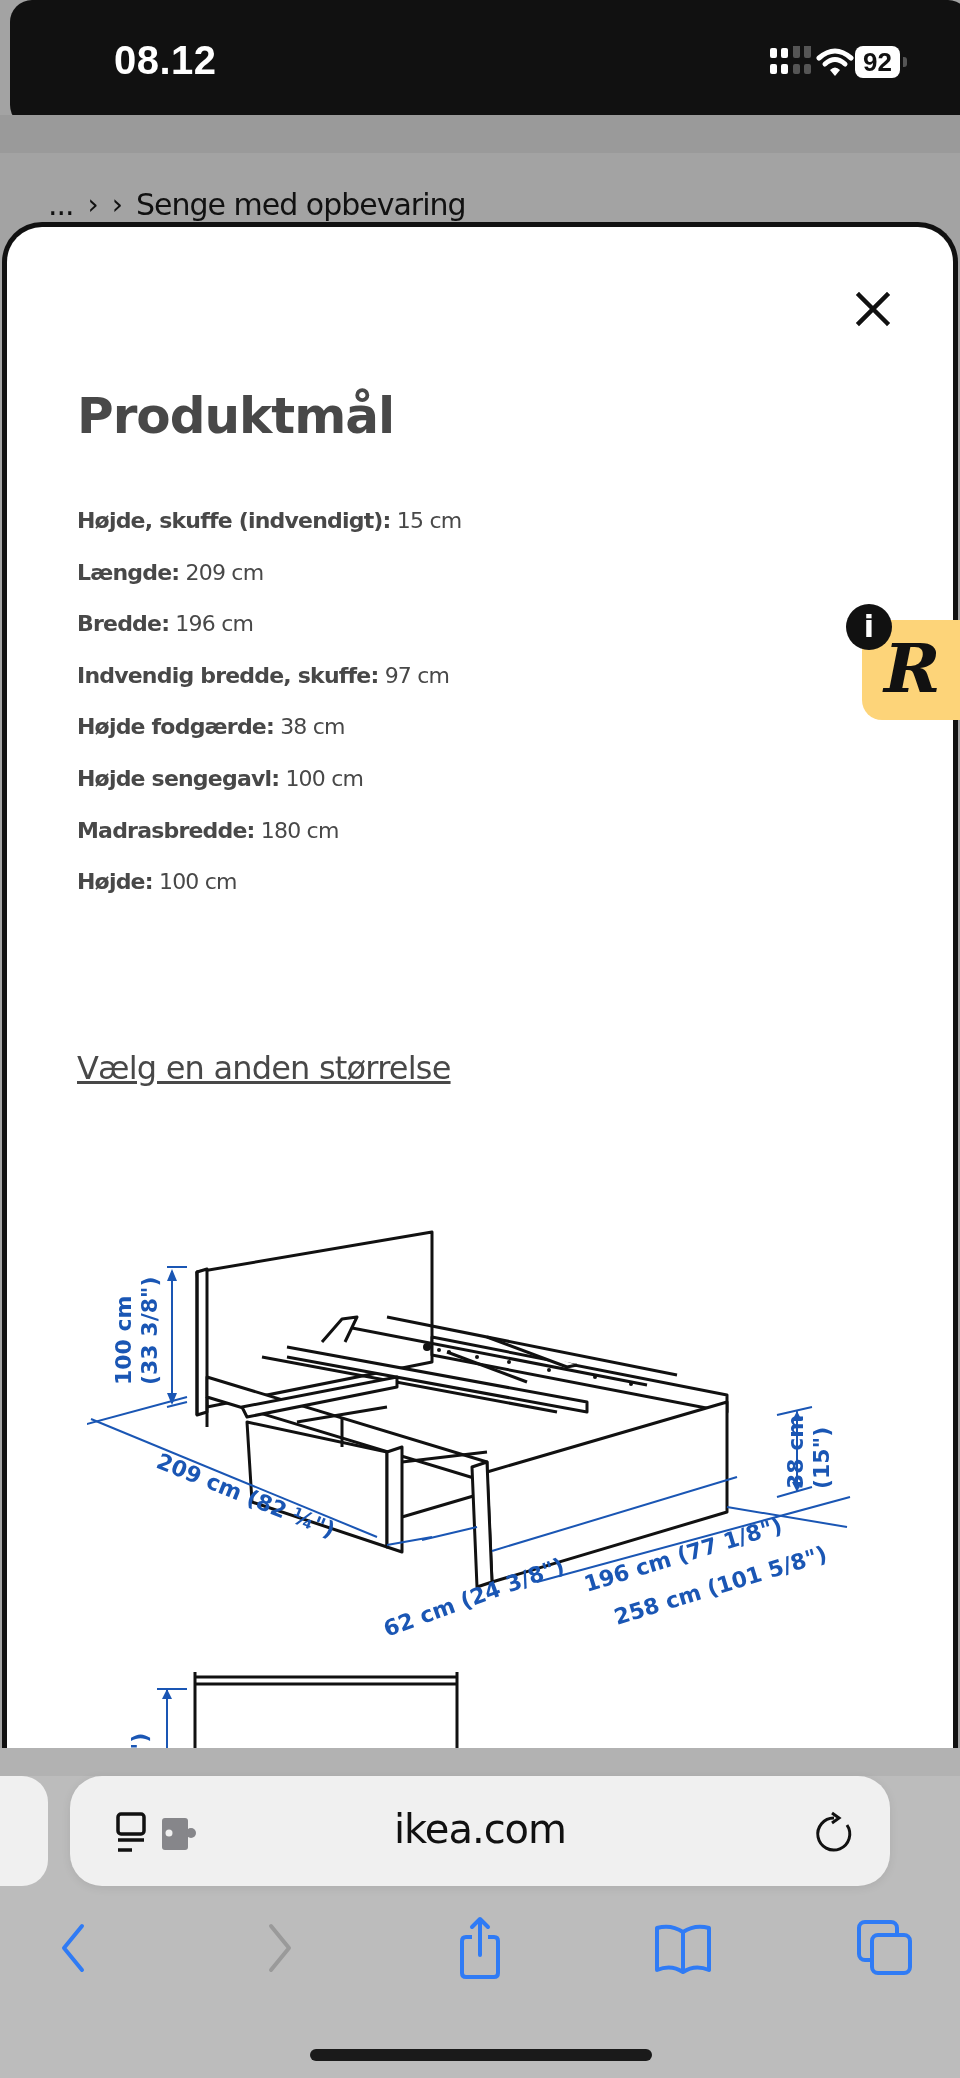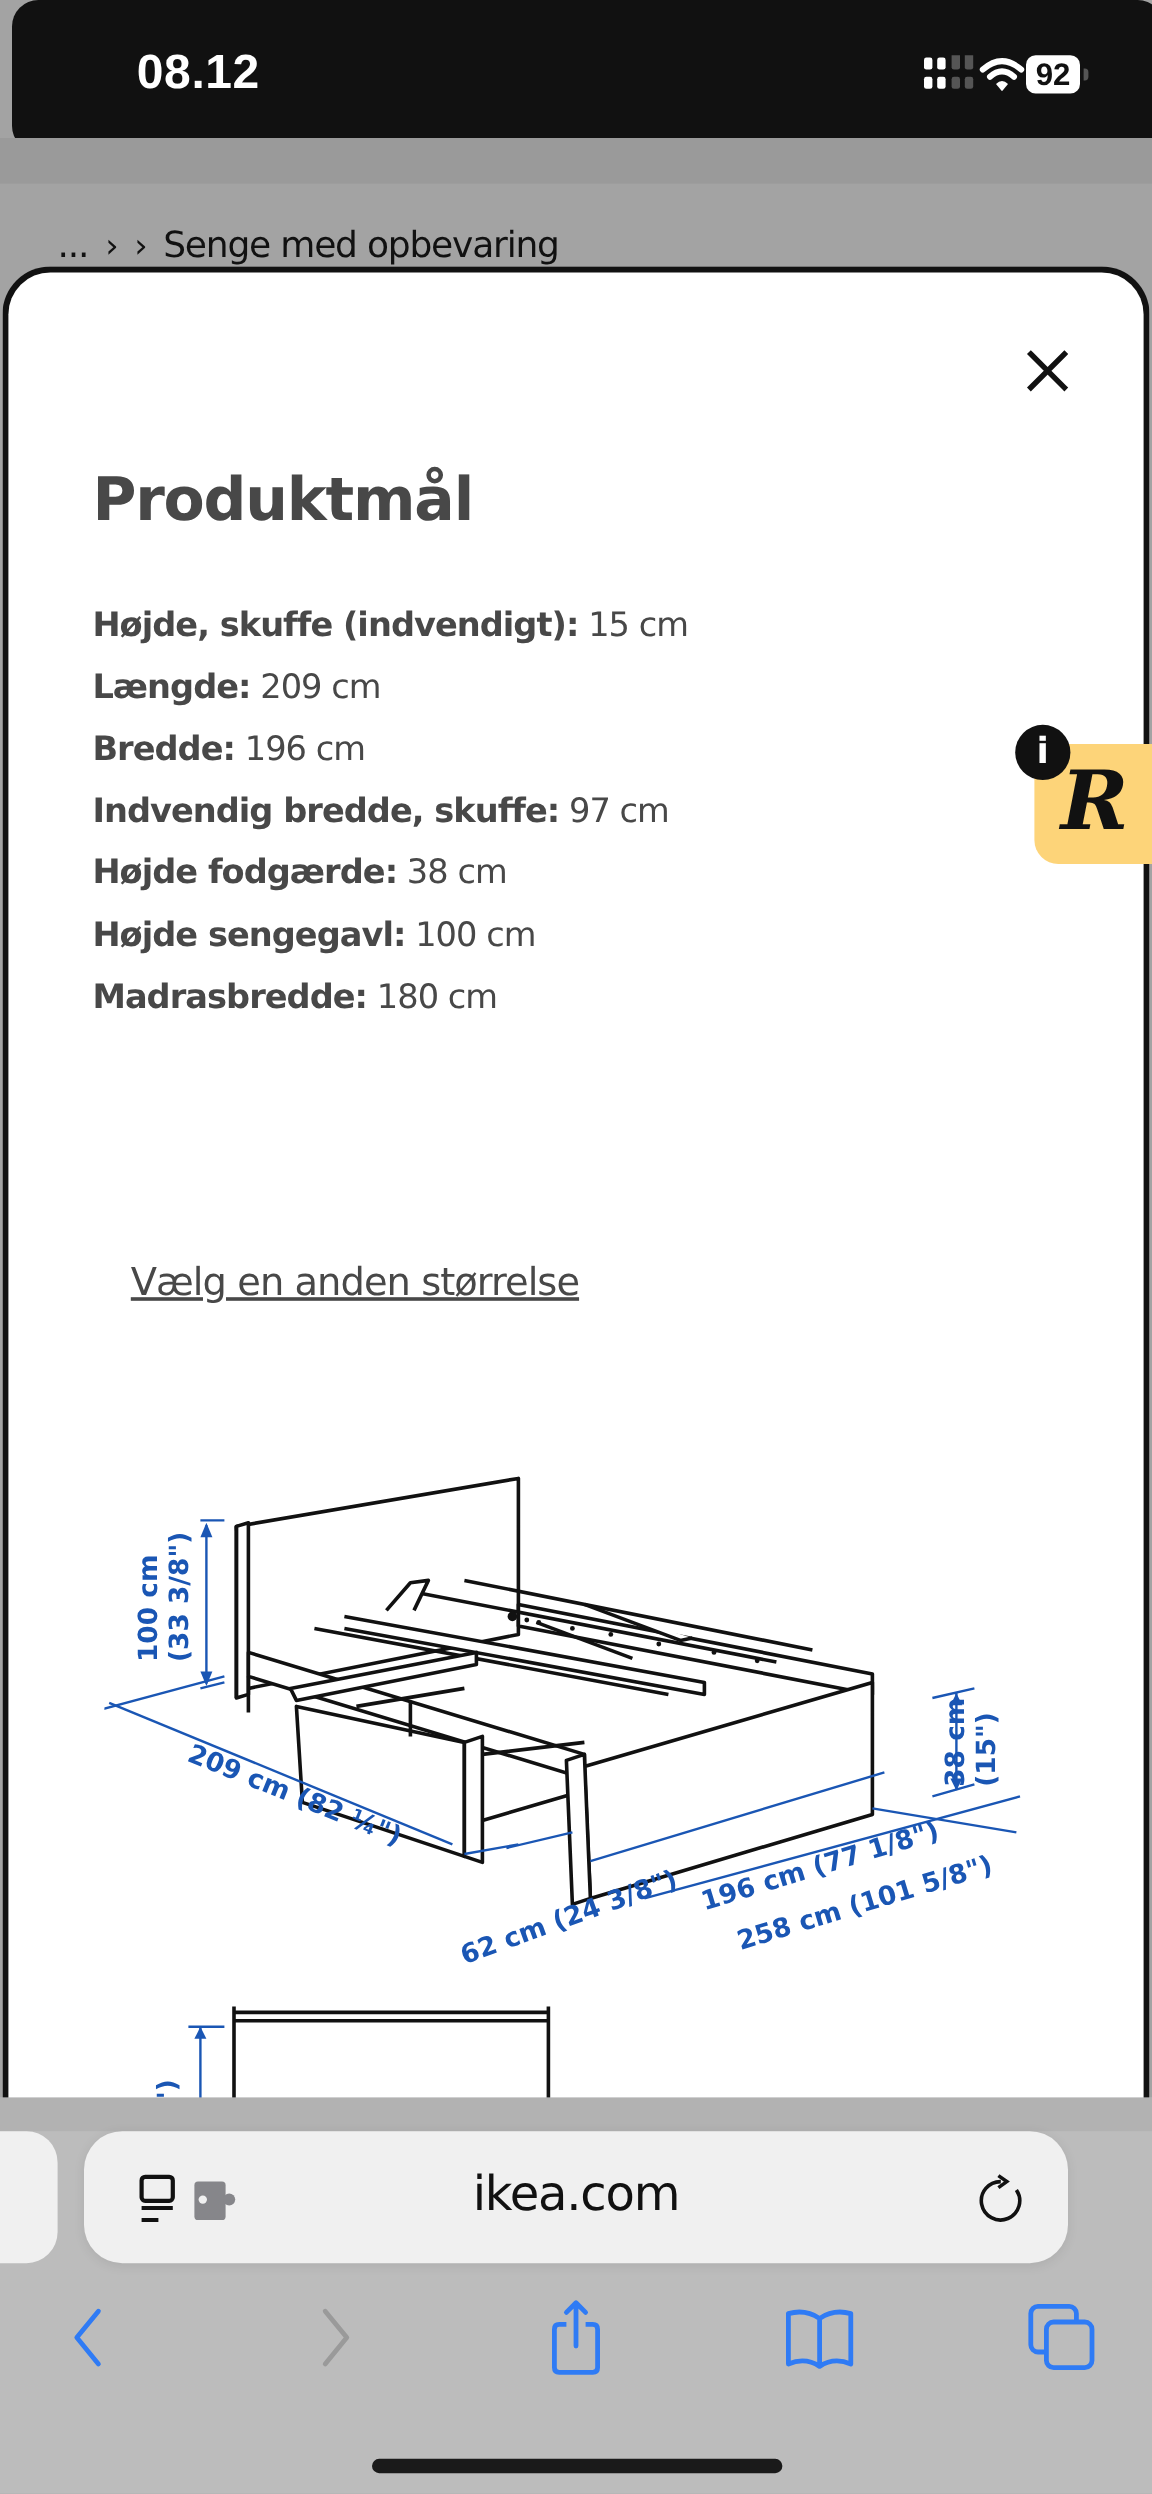--- a/index.html
+++ b/index.html
@@ -12,24 +12,24 @@
 
   .page-bg { position: absolute; left: 0; top: 115px; width: 960px; height: 1630px; background: #a3a3a3; }
   .page-bg-band { position: absolute; left: 0; top: 0; width: 960px; height: 38px; background: #9a9a9a; }
   .breadcrumb { position: absolute; left: 48px; top: 72px; font-size: 30px; color: #111; display: flex; align-items: center; gap: 14px; font-family: "DejaVu Sans", sans-serif; letter-spacing: -1px; }
   .breadcrumb .sep { font-size: 28px; }
 
   .modal { position: absolute; left: 2px; top: 222px; width: 956px; height: 1560px; background: #fff; border: 5px solid #111; border-bottom: none; border-radius: 40px 40px 0 0; overflow: hidden; }
   .close-btn { position: absolute; right: 58px; top: 60px; width: 44px; height: 44px; cursor: pointer; }
   .modal-title { position: absolute; left: 70px; top: 160px; font-size: 50px; font-weight: 700; color: #484848; font-family: "DejaVu Sans", sans-serif; letter-spacing: -1px; }
   .dims { position: absolute; left: 70px; top: 268px; list-style: none; }
-  .dims li { font-size: 28px; line-height: 51.6px; color: #484848; font-family: "DejaVu Sans", sans-serif; letter-spacing: -0.8px; white-space: nowrap; }
+  .dims li { font-size: 22px; line-height: 51.6px; color: #484848; font-family: "DejaVu Sans", sans-serif; letter-spacing: -0.8px; white-space: nowrap; }
   .dims li b { font-weight: 700; }
   .dims li span.v { font-weight: 400; }
-  .size-link { position: absolute; left: 70px; top: 822px; font-size: 32px; color: #484848; text-decoration: underline; font-family: "DejaVu Sans", sans-serif; letter-spacing: -0.8px; cursor: pointer; margin-left: 32px; }
+  .size-link { position: absolute; left: 70px; top: 822px; font-size: 32px; color: #484848; text-decoration: underline; font-family: "DejaVu Sans", sans-serif; letter-spacing: -0.8px; cursor: pointer; }
 
   .bed-diagram { position: absolute; left: 80px; top: 980px; width: 800px; height: 440px; }
   .bed-diagram-2 { position: absolute; left: 100px; top: 1440px; width: 400px; height: 130px; }
 
   .r-widget { position: absolute; left: 862px; top: 620px; width: 104px; height: 100px; background: #fdd479; border-radius: 20px 0 0 20px; }
   .r-letter { position: absolute; left: 22px; top: 8px; font-size: 68px; font-style: italic; font-weight: 700; font-family: "DejaVu Serif", serif; color: #111; }
   .info-badge { position: absolute; left: 846px; top: 604px; width: 46px; height: 46px; border-radius: 50%; background: #111; color: #fff; font-weight: 700; font-size: 30px; text-align: center; line-height: 46px; font-family: "DejaVu Sans", sans-serif; }
 
   .toolbar { position: absolute; left: 0; top: 1748px; width: 960px; height: 330px; background: #bcbcbc; }
   .toolbar-top-band { position: absolute; left: 0; top: 0; width: 960px; height: 28px; background: #b2b2b2; }
@@ -88,20 +88,21 @@
   <h1 class="modal-title">Produktmål</h1>
 
   <ul class="dims">
     <li><b>Højde, skuffe (indvendigt):</b> <span class="v">15 cm</span></li>
     <li><b>Længde:</b> <span class="v">209 cm</span></li>
     <li><b>Bredde:</b> <span class="v">196 cm</span></li>
     <li><b>Indvendig bredde, skuffe:</b> <span class="v">97 cm</span></li>
     <li><b>Højde fodgærde:</b> <span class="v">38 cm</span></li>
     <li><b>Højde sengegavl:</b> <span class="v">100 cm</span></li>
     <li><b>Madrasbredde:</b> <span class="v">180 cm</span></li>
+    <li><b>Højde:</b> <span class="v">100 cm</span></li>
   </ul>
 
   <a class="size-link">Vælg en anden størrelse</a>
 
   <svg class="bed-diagram" viewBox="0 0 800 440">
     <g stroke="#111" stroke-width="3" fill="#fff" stroke-linejoin="round">
 
       <path d="M110 65 L345 25 L345 155 L120 200 Z"></path>
       <path d="M110 65 L120 62 L120 205 L110 208 Z"></path>
       <path d="M110 208 L110 65"></path>

